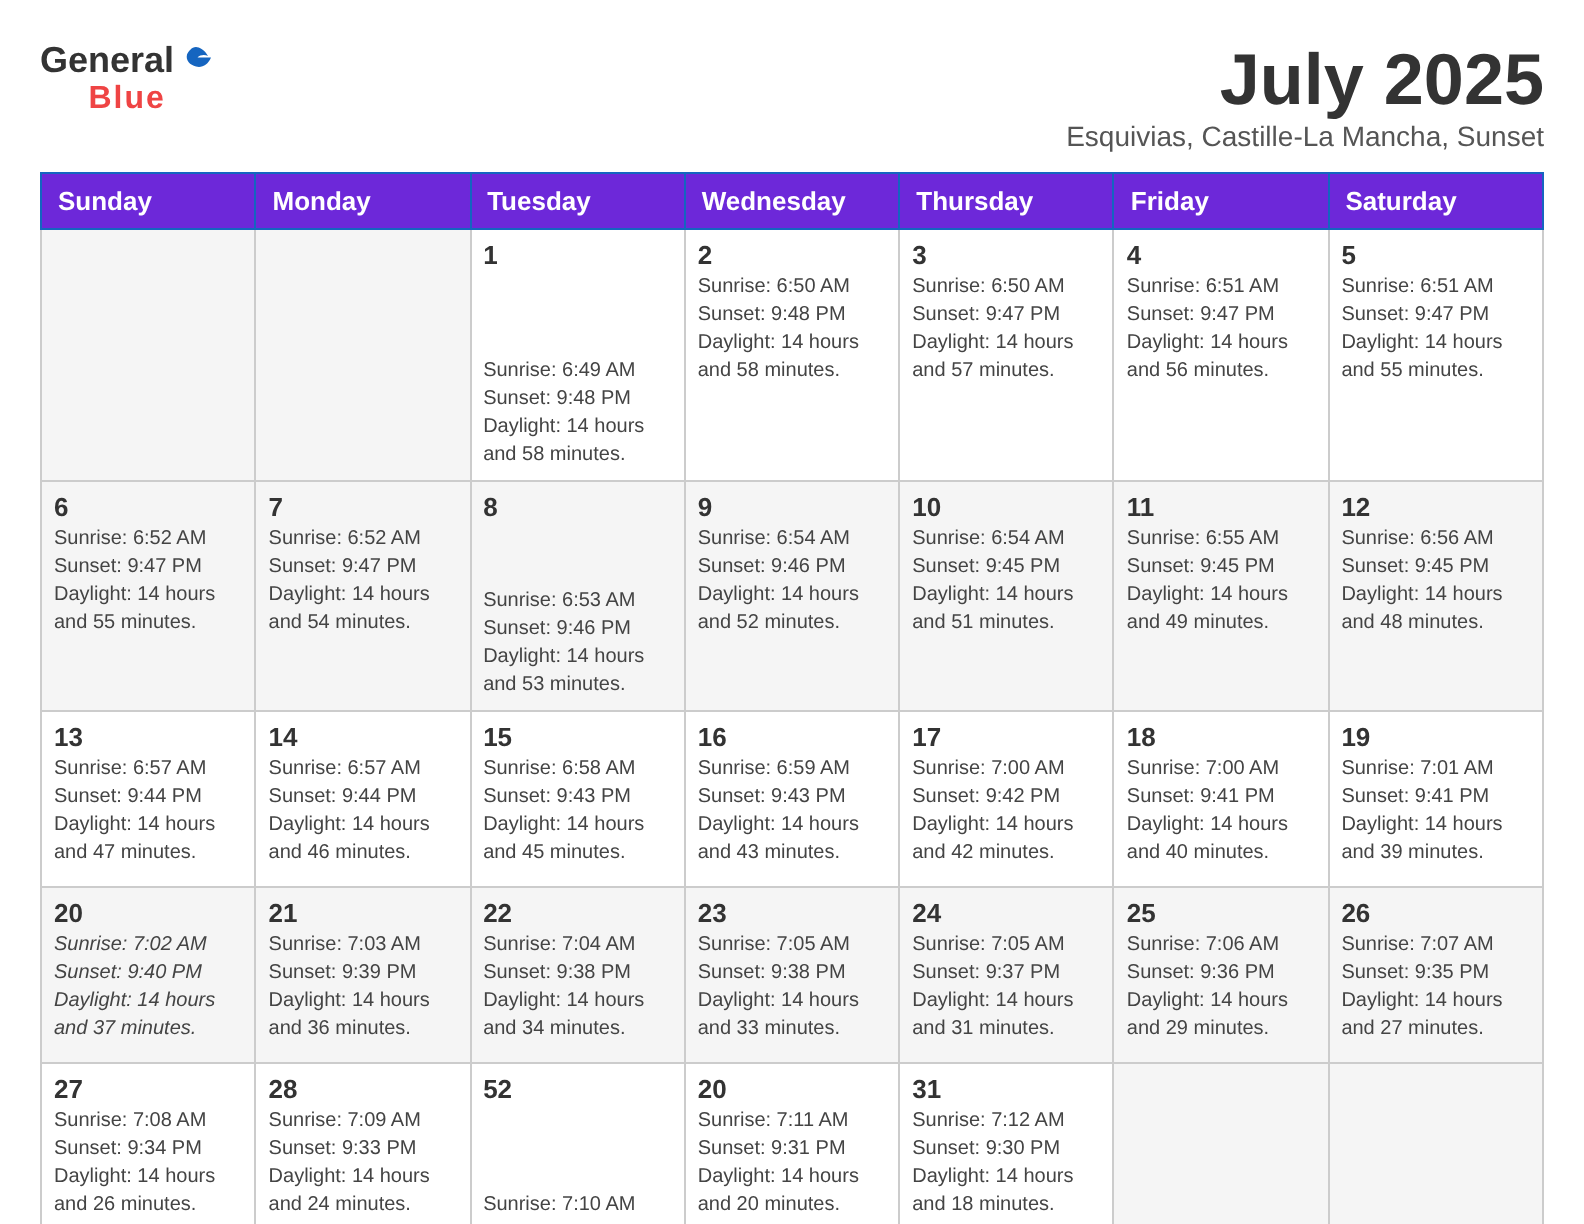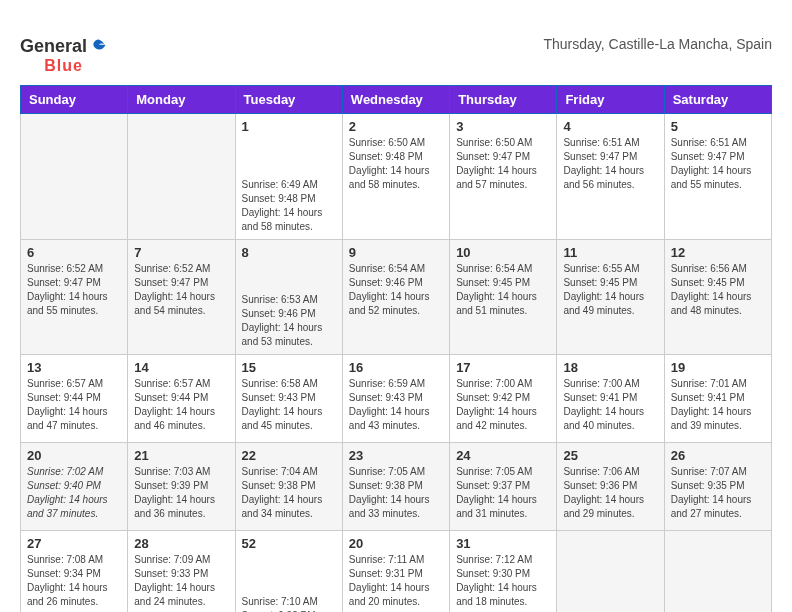--- a/index.html
+++ b/index.html
@@ -8,21 +8,20 @@
       background: #fff;
       width: 792px;
       min-height: 612px;
       padding: 20px;
     }
     .header-area {
       display: flex;
       justify-content: space-between;
       align-items: flex-start;
       margin-bottom: 10px;
-      margin-top: 16px;
     }
     .logo {
       display: flex;
       align-items: center;
       gap: 2px;
     }
     .logo-text-general {
       font-size: 18px;
       font-weight: bold;
       color: #333;
@@ -105,21 +104,22 @@
       <div style="display:flex;align-items:center;">
         <span class="logo-text-general">General</span>
         <svg width="18" height="18" viewBox="0 0 24 24" style="margin-left:2px;">
           <path d="M12 2 C14 2 18 4 20 8 C18 7 15 7 13 9 L22 9 C20 14 16 16 12 15 C8 14 5 11 6 7 C7 5 9 2 12 2Z" fill="#1565C0"></path>
         </svg>
       </div>
       <span class="logo-text-blue" style="font-size:16px;letter-spacing:1px;">Blue</span>
     </div>
   </div>
   <div class="title-area">
-    <div class="location-title">Thursday, Castille-La Mancha, Spain</div>
+    <div class="month-title">July 2025</div>
+    <div class="location-title">Esquivias, Castille-La Mancha, Sunset</div>
   </div>
 </div>
 
 <table class="calendar">
   <thead>
     <tr>
       <th>Sunday</th>
       <th>Monday</th>
       <th>Tuesday</th>
       <th>Wednesday</th>

